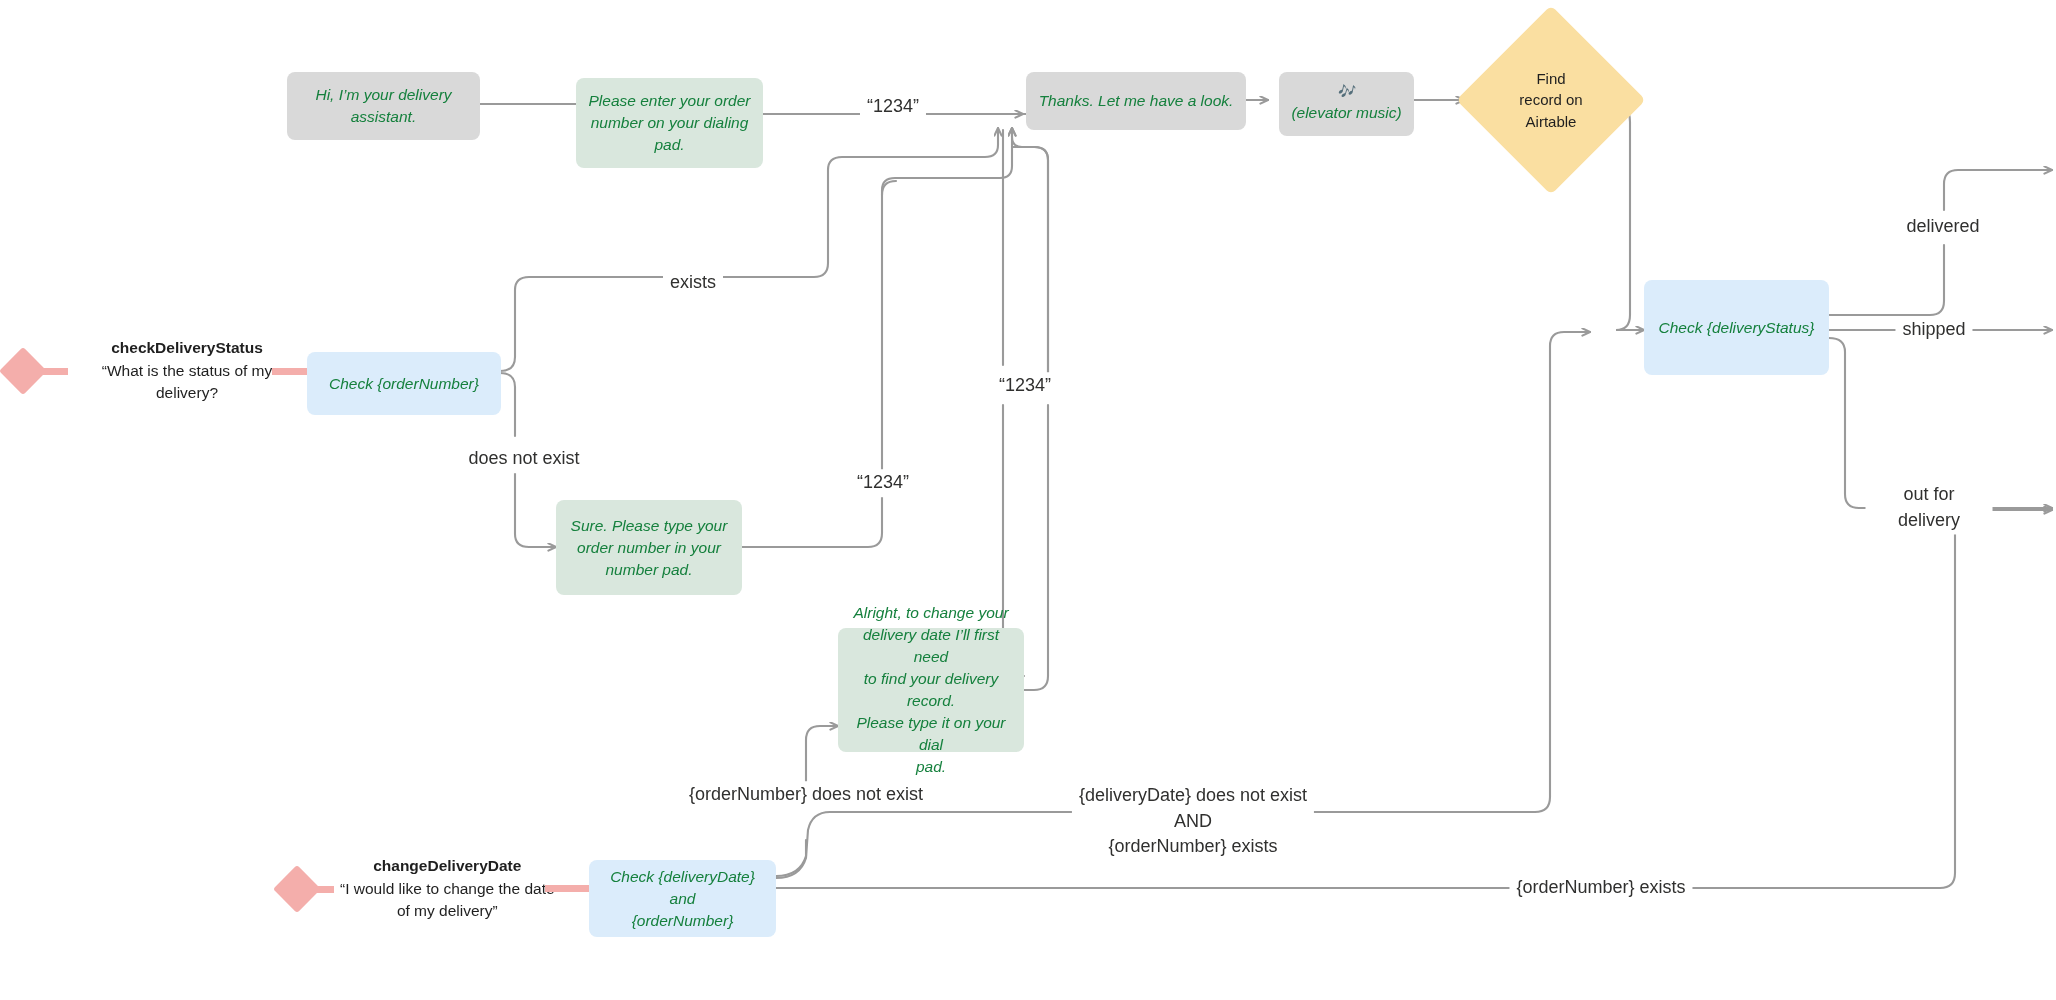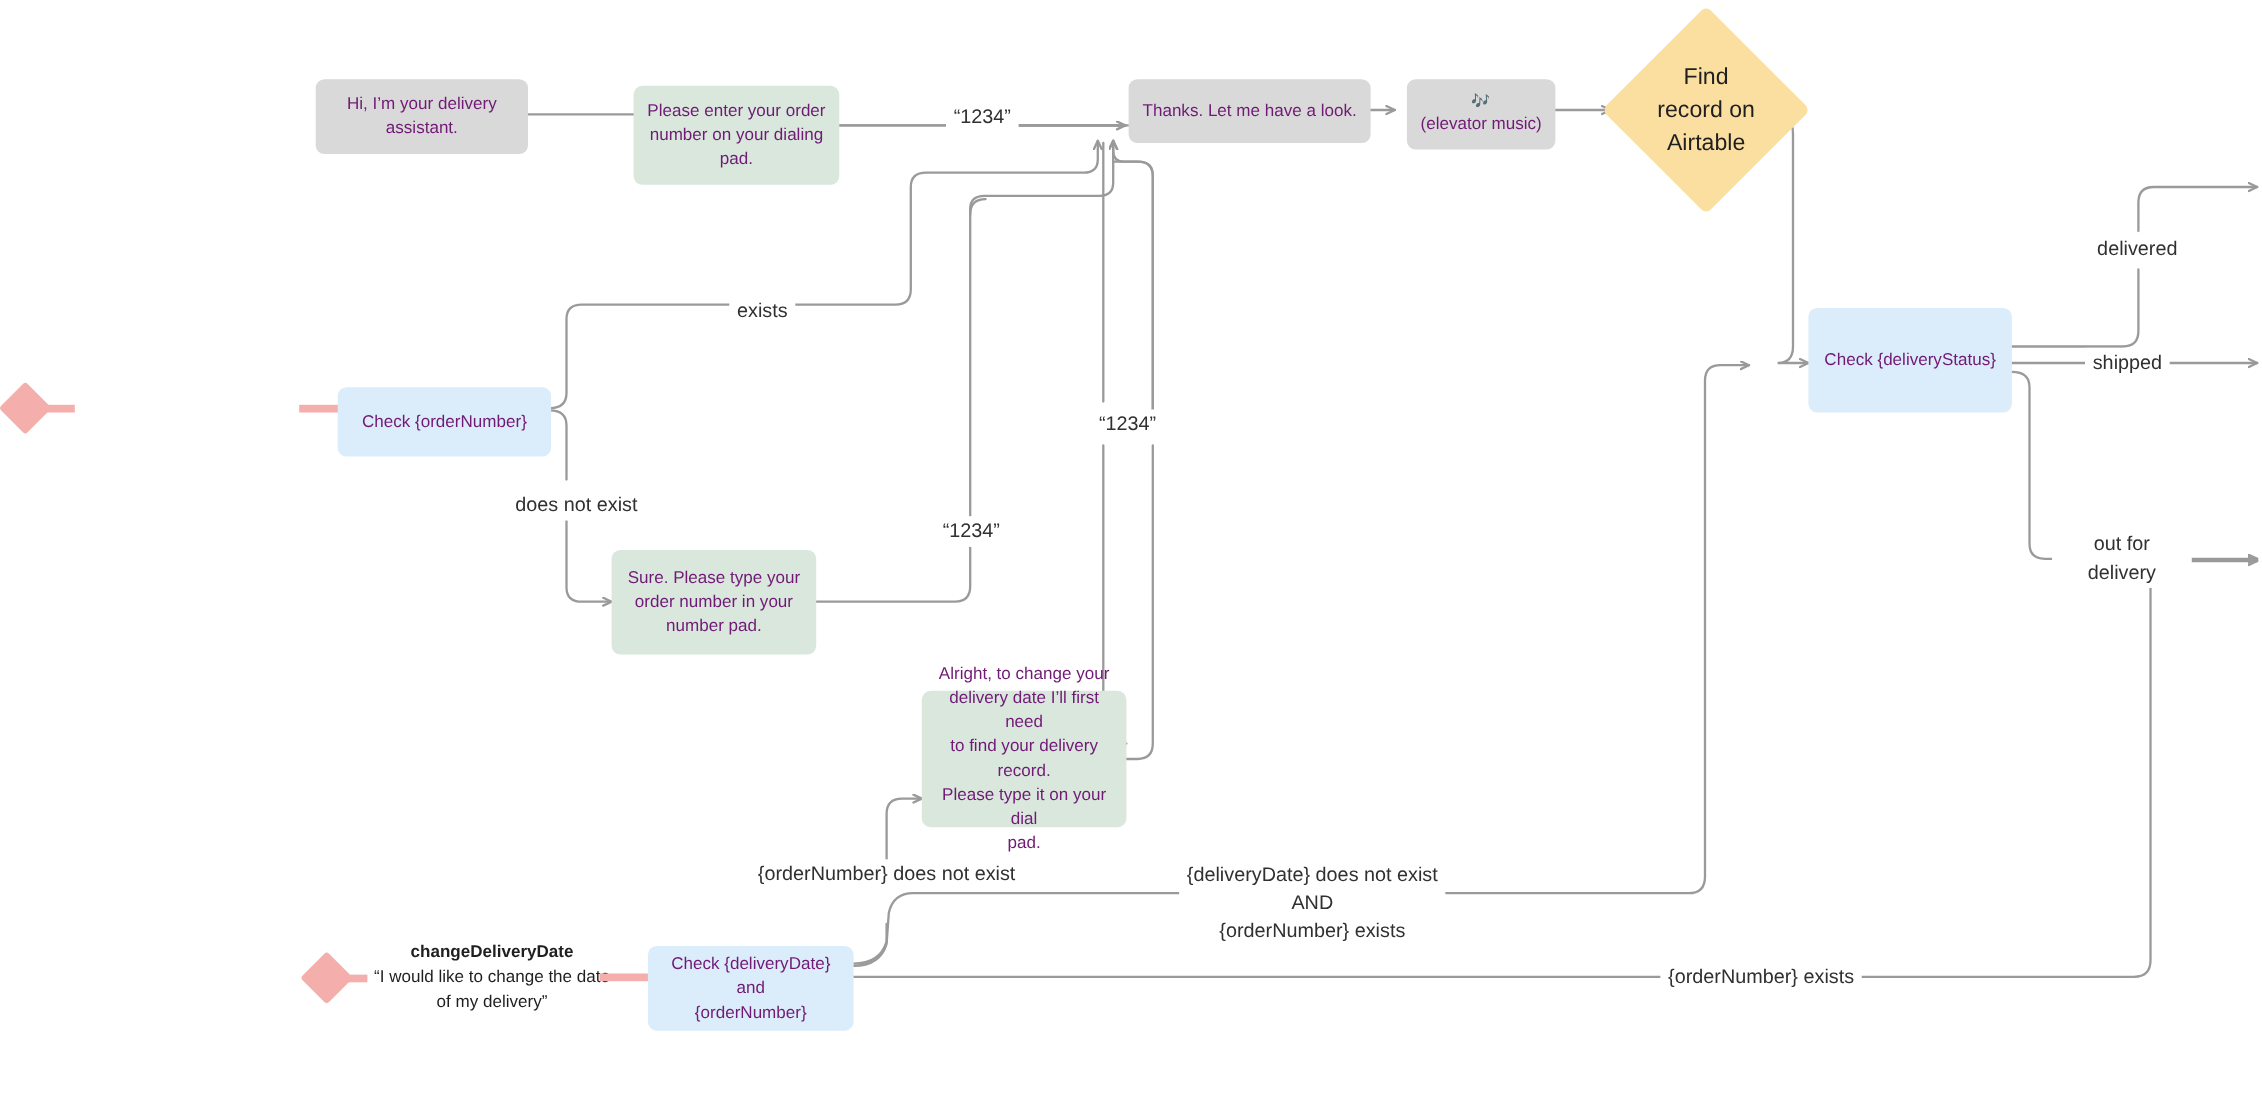--- a/index.html
+++ b/index.html
@@ -28,24 +28,25 @@
     pointer-events: none;
   }
   .node {
     position: absolute;
     box-sizing: border-box;
     display: flex;
     align-items: center;
     justify-content: center;
     text-align: center;
     border-radius: 8px;
-    color: #701a75;
+    color: #15803d;
     font-size: 15.5px;
     line-height: 1.42;
     padding: 6px 12px;
+    font-style: italic;
   }
   .node-gray { background: #d9d9d9; }
   .node-green { background: #d9e7dd; }
   .node-blue { background: #dbecfb; margin-top: 12px; }
   .node-text { white-space: pre-line; }
 
   .diamond-node {
     position: absolute;
     display: flex;
     align-items: center;
@@ -56,21 +57,21 @@
     left: 0; top: 0;
     width: 100%; height: 100%;
     background: #fadfa1;
     transform: rotate(45deg);
     border-radius: 6px;
   }
   .diamond-label {
     position: relative;
     z-index: 2;
     text-align: center;
-    font-size: 21px;
+    font-size: 15px;
     line-height: 1.42;
     color: #1f1f1f;
     white-space: pre-line;
   }
 
   .trigger {
     position: absolute;
     display: flex;
     align-items: center;
   }
@@ -190,20 +191,24 @@
       <path d="M1672,888 L1940,888 Q1955,888 1955,873 L1955,525 Q1955,510 1969,510 L2052,510" marker-end="url(#arrow)"></path>
 
       <path d="M1003,130 L1003,365"></path>
       <path d="M1003,405 L1003,660 Q1003,676 1020,676 L1024,676"></path>
     </g>
   </svg>
 
   <div class="trigger" style="left:6px; top:341px; width:300px; height:60px;">
     <div class="trigger-diamond"></div>
     <div class="trigger-stub" style="width:32px;"></div>
+    <div class="trigger-text">
+      <span class="trigger-name">checkDeliveryStatus</span>
+      <span class="trigger-utterance">“What is the status of my delivery?</span>
+    </div>
   </div>
   <div class="trigger-stub2" style="position:absolute; left:272px; top:368px; width:46px;"></div>
 
   <div class="trigger" style="left:280px; top:853px; width:320px; height:72px;">
     <div class="trigger-diamond"></div>
     <div class="trigger-stub" style="width:24px;"></div>
     <div class="trigger-text">
       <span class="trigger-name">changeDeliveryDate</span>
       <span class="trigger-utterance">“I would like to change the date
 of my delivery”</span>

